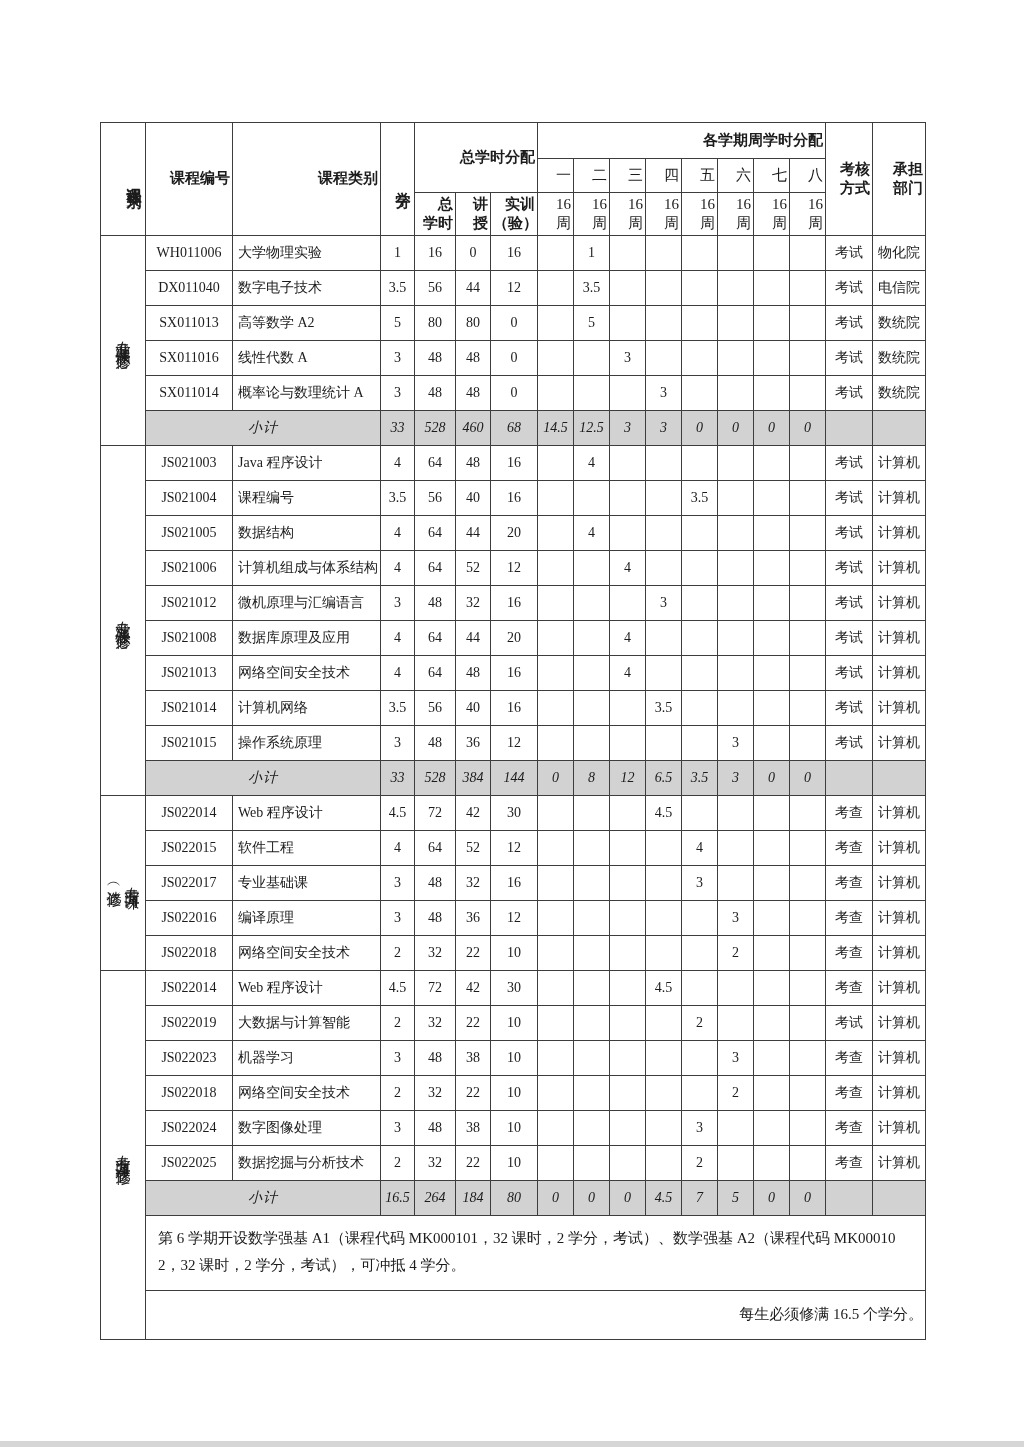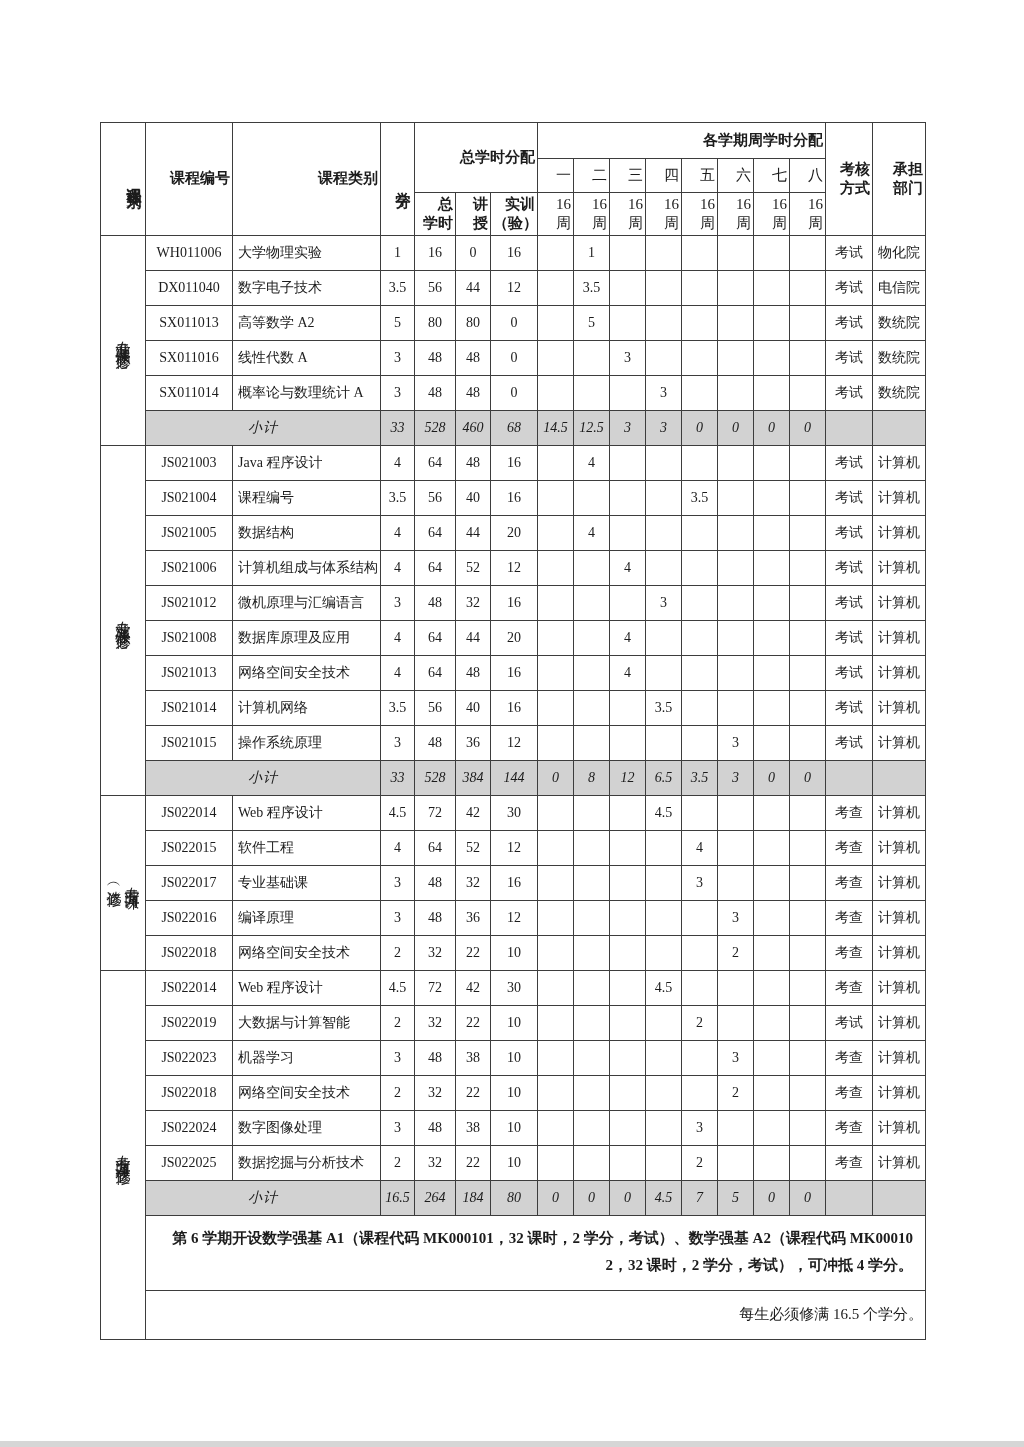--- a/index.html
+++ b/index.html
@@ -30,21 +30,21 @@
   .vtext {
     display:inline-block; writing-mode:vertical-rl; text-orientation:mixed;
     white-space:pre-line; line-height:1.2; letter-spacing:2px; font-size:15px;
   }
   thead .vtext { font-weight:bold; }
   .category-cell { background:#ffffff; }
   .name-cell { text-align:left; padding-left:5px; }
   .gray-row td { background:#d2d2d2;font-style:italic; }
   .subtotal-label { letter-spacing:1px; }
   .note-cell { font-size:15px; }
-  .note-left { text-align:right; padding:7px 12px 9px 12px; line-height:1.8; height:58px;font-weight:bold; }
+  .note-left { text-align:left; padding:7px 12px 9px 12px; line-height:1.8; height:58px; }
   .note-center { text-align:right; height:44px; }
   .page-bottom-edge {
     position:absolute; left:0; bottom:0; width:100%; height:6px;
     background:#d6d6d6;
   }
 </style>
 </head>
 <body>
 
 <div class="page">

